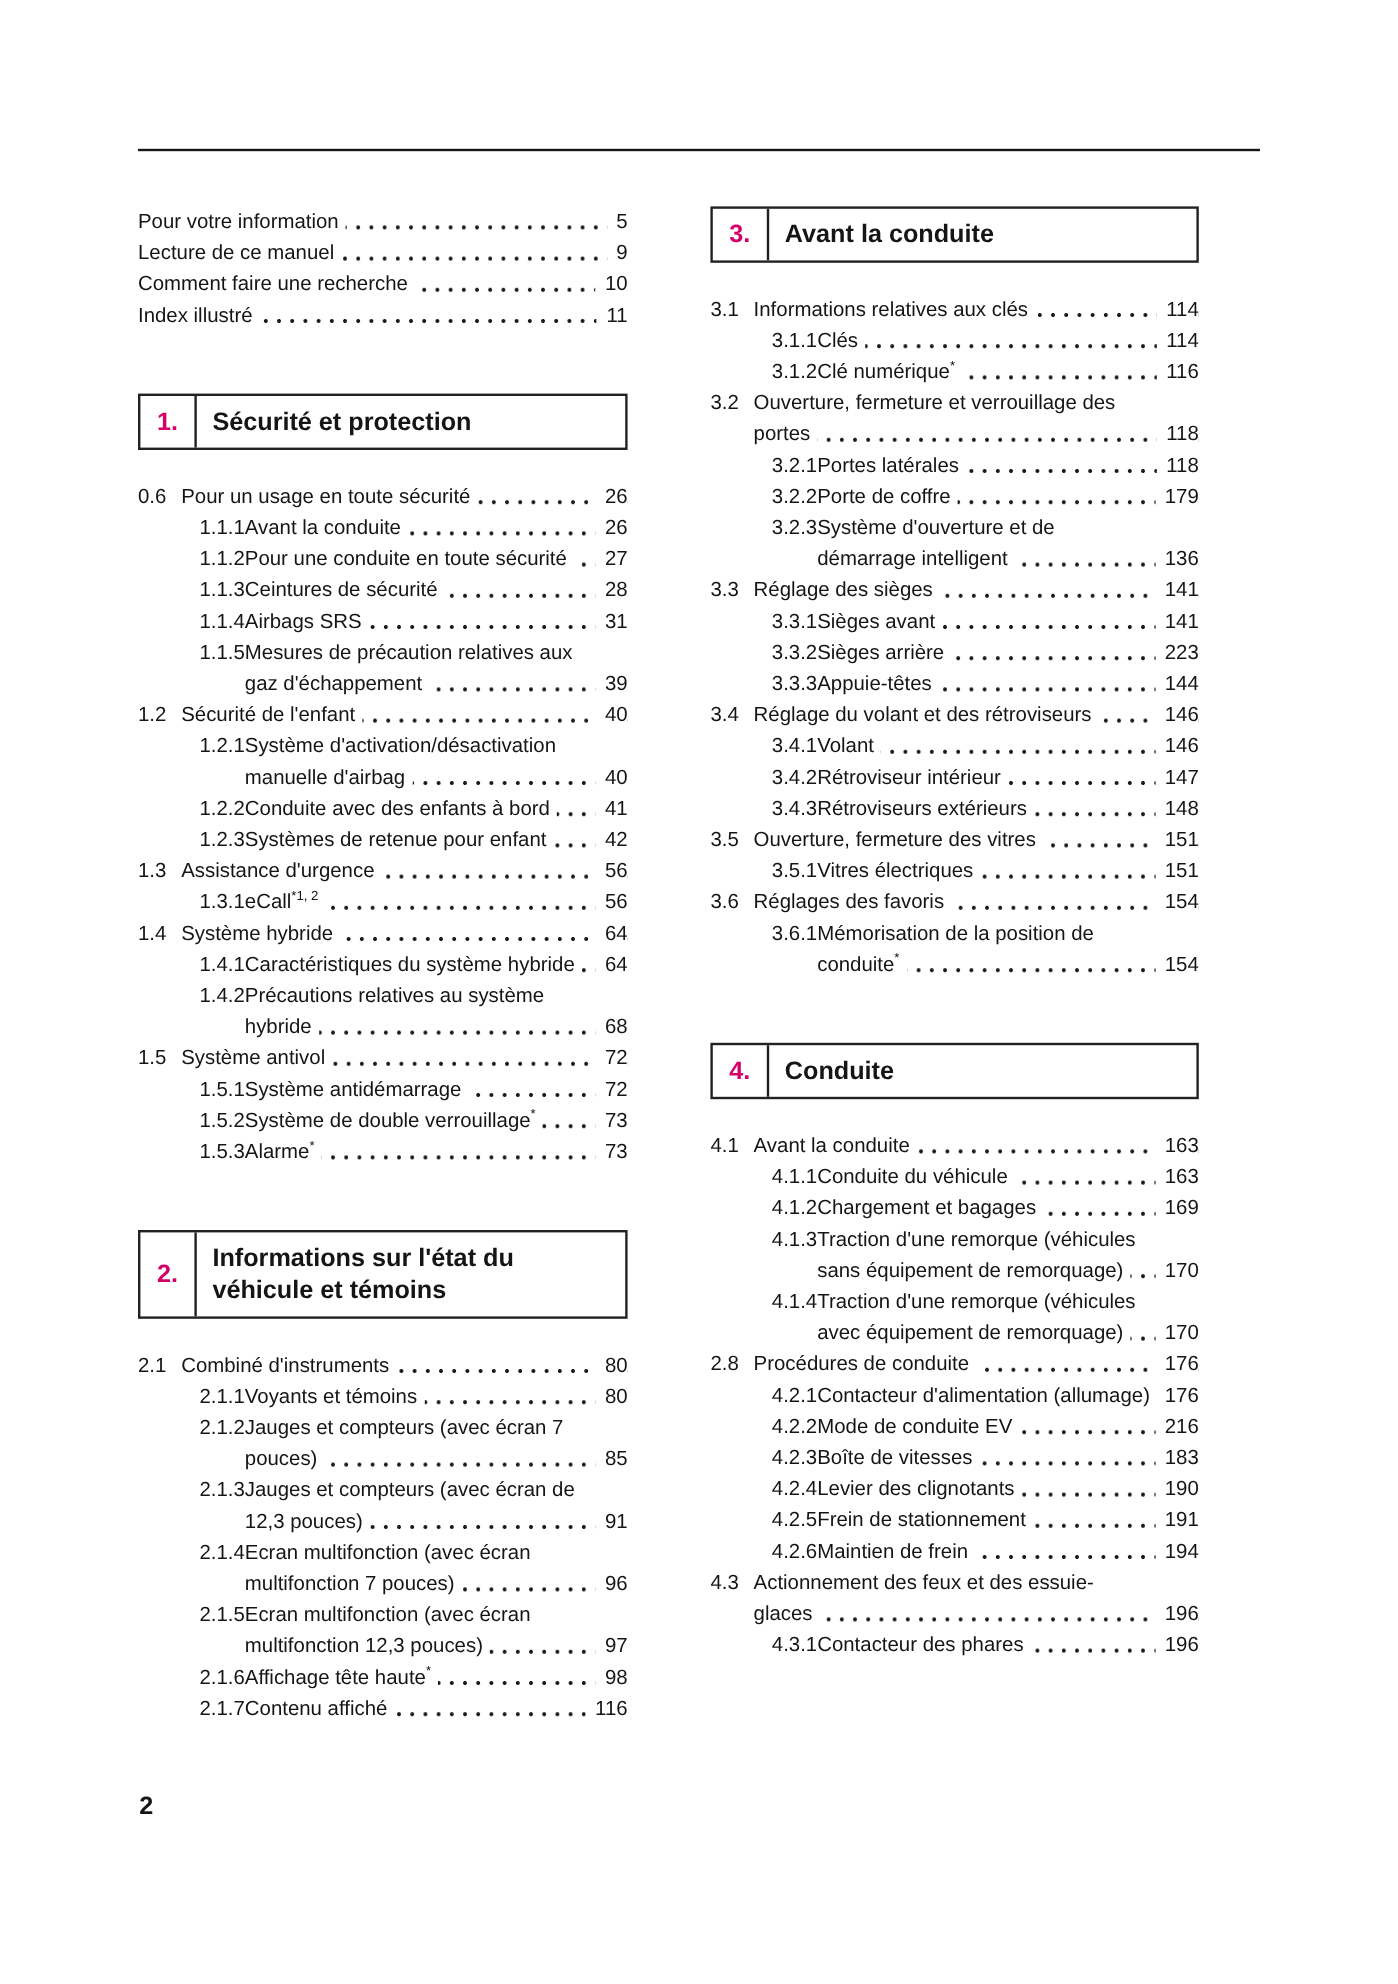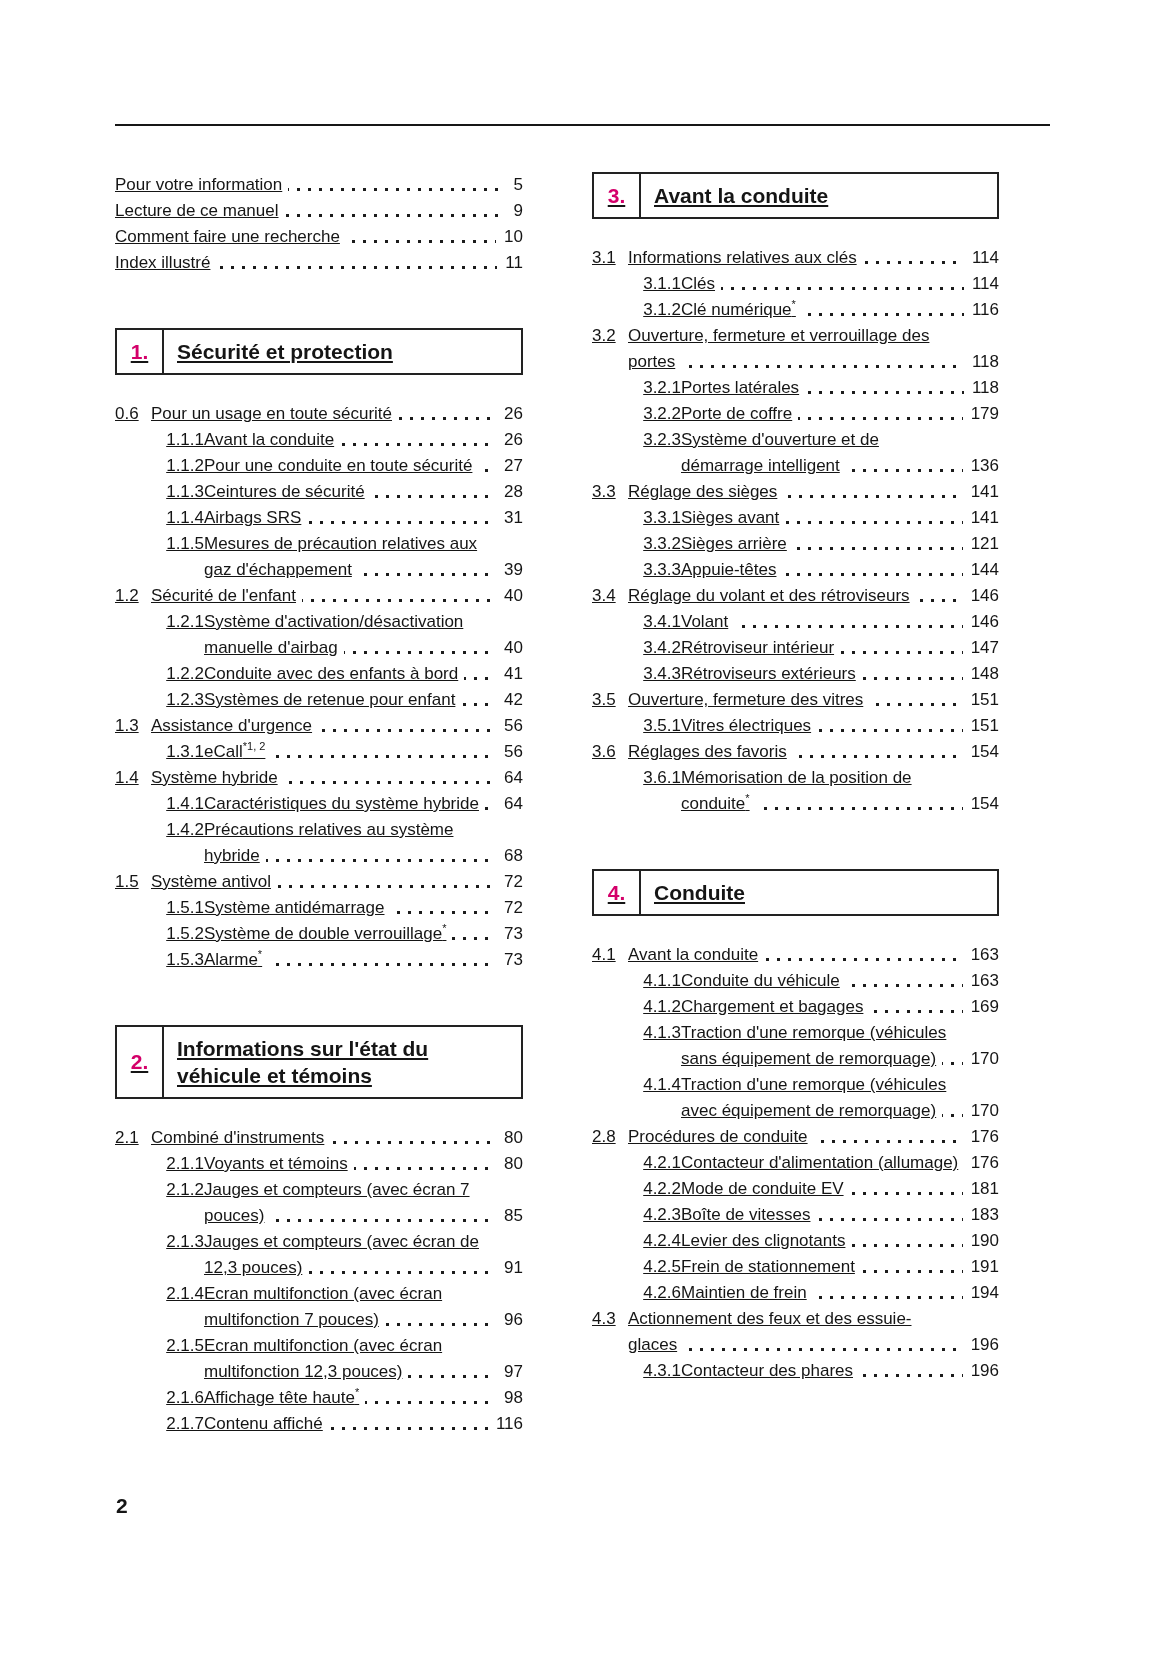--- a/index.html
+++ b/index.html
@@ -16,21 +16,21 @@
 
   .top-rule {
     position: absolute; left: 115px; top: 124px;
     width: 935px; height: 2px; background: #161616;
   }
 
   .columns {
     position: absolute; left: 115px; top: 172px; width: 884px;
     display: flex; justify-content: space-between;
   }
-  .col { width: 408px; text-decoration: underline; }
+  .col { width: 408px; }
   .col-right { width: 407px; }
 
   
   .entry {
     display: flex;
     font-size: 17px;
     line-height: 26px;
   }
   .entry .num { flex: none; }
   .entry.l1 .num { width: 36px; }
@@ -263,21 +263,21 @@
             <div class="entry l1">
               <span class="num">3.3</span>
               <span class="body"><span class="label">Réglage des sièges</span><span class="pagenum">141</span></span>
             </div>
             <div class="entry l2">
               <span class="num">3.3.1</span>
               <span class="body"><span class="label">Sièges avant</span><span class="pagenum">141</span></span>
             </div>
             <div class="entry l2">
               <span class="num">3.3.2</span>
-              <span class="body"><span class="label">Sièges arrière</span><span class="pagenum">121</span></span>
+              <span class="body"><span class="label">Sièges arrière</span><span class="pagenum">223</span></span>
             </div>
             <div class="entry l2">
               <span class="num">3.3.3</span>
               <span class="body"><span class="label">Appuie-têtes</span><span class="pagenum">144</span></span>
             </div>
             <div class="entry l1">
               <span class="num">3.4</span>
               <span class="body"><span class="label">Réglage du volant et des rétroviseurs</span><span class="pagenum">146</span></span>
             </div>
             <div class="entry l2">
@@ -339,21 +339,21 @@
             <div class="entry l1">
               <span class="num">2.8</span>
               <span class="body"><span class="label">Procédures de conduite</span><span class="pagenum">176</span></span>
             </div>
             <div class="entry l2">
               <span class="num">4.2.1</span>
               <span class="body"><span class="label">Contacteur d'alimentation (allumage)</span><span class="pagenum">176</span></span>
             </div>
             <div class="entry l2">
               <span class="num">4.2.2</span>
-              <span class="body"><span class="label">Mode de conduite EV</span><span class="pagenum">181</span></span>
+              <span class="body"><span class="label">Mode de conduite EV</span><span class="pagenum">216</span></span>
             </div>
             <div class="entry l2">
               <span class="num">4.2.3</span>
               <span class="body"><span class="label">Boîte de vitesses</span><span class="pagenum">183</span></span>
             </div>
             <div class="entry l2">
               <span class="num">4.2.4</span>
               <span class="body"><span class="label">Levier des clignotants</span><span class="pagenum">190</span></span>
             </div>
             <div class="entry l2">

